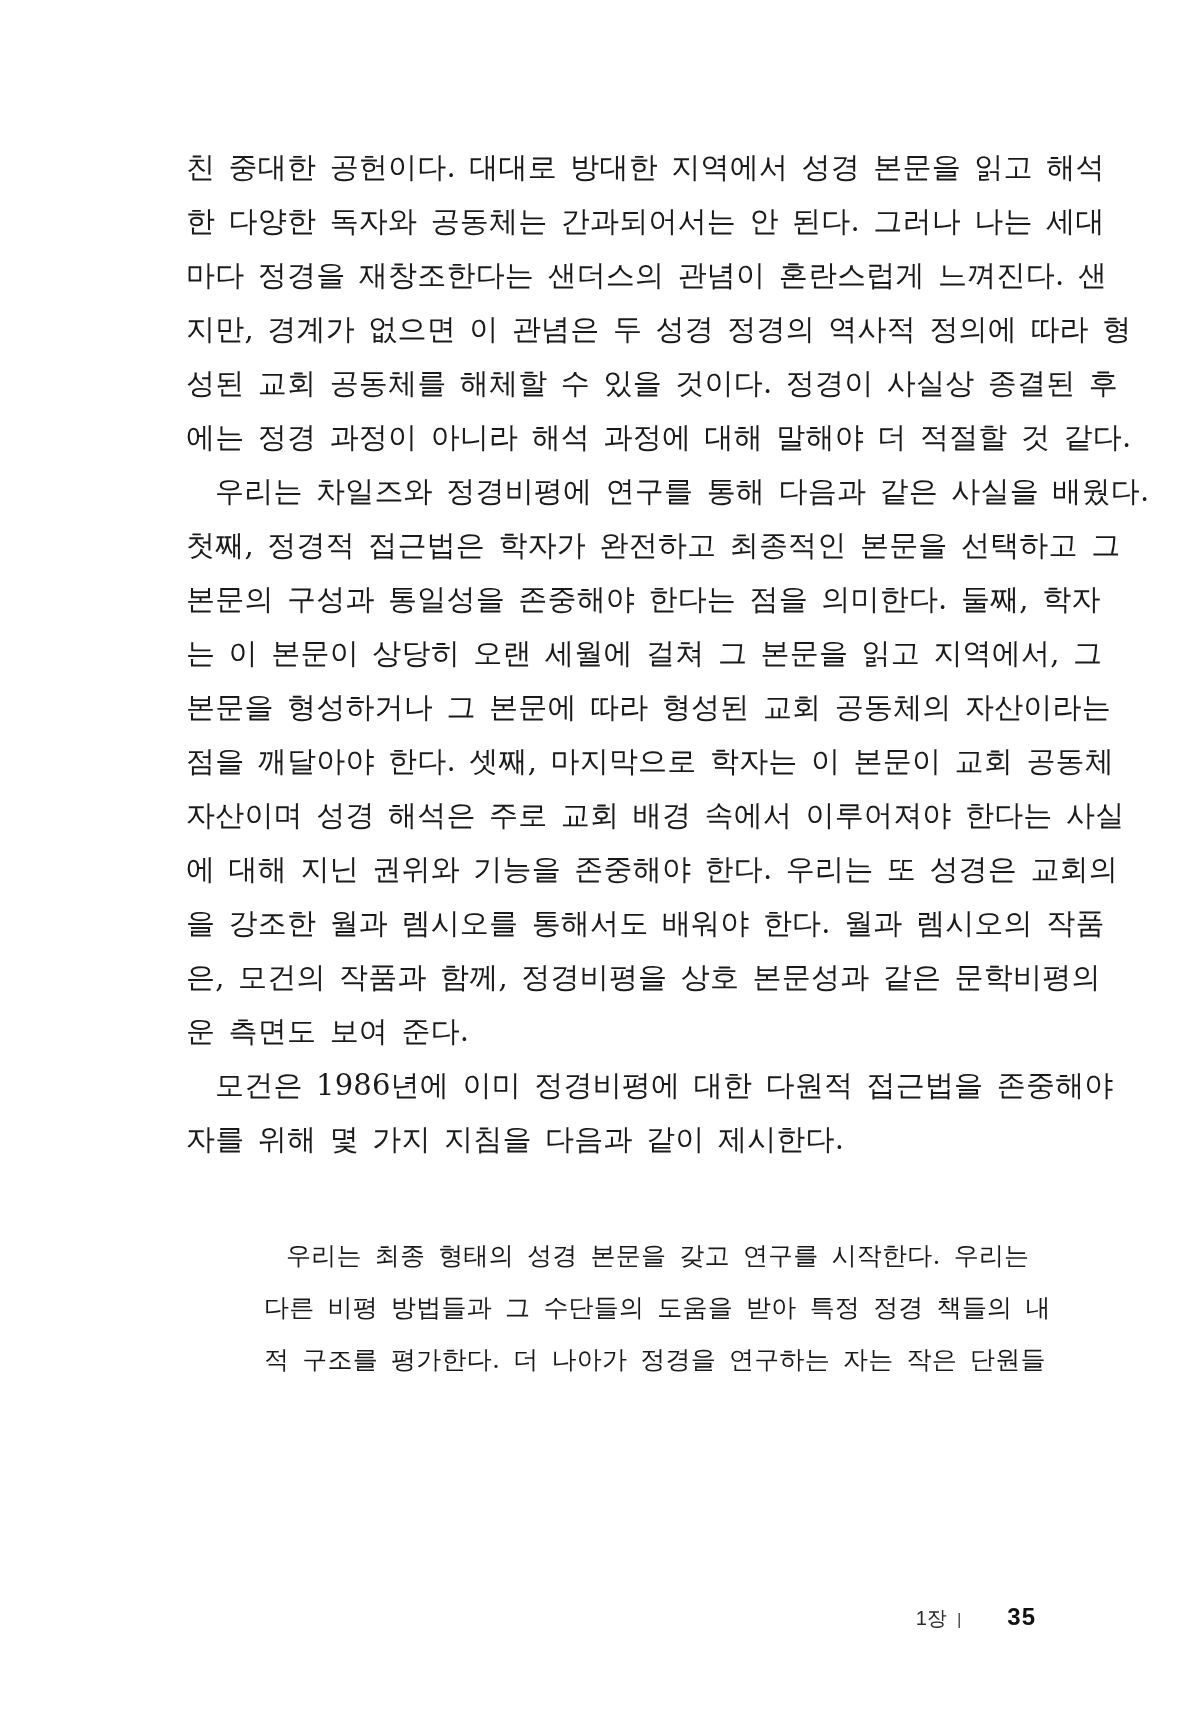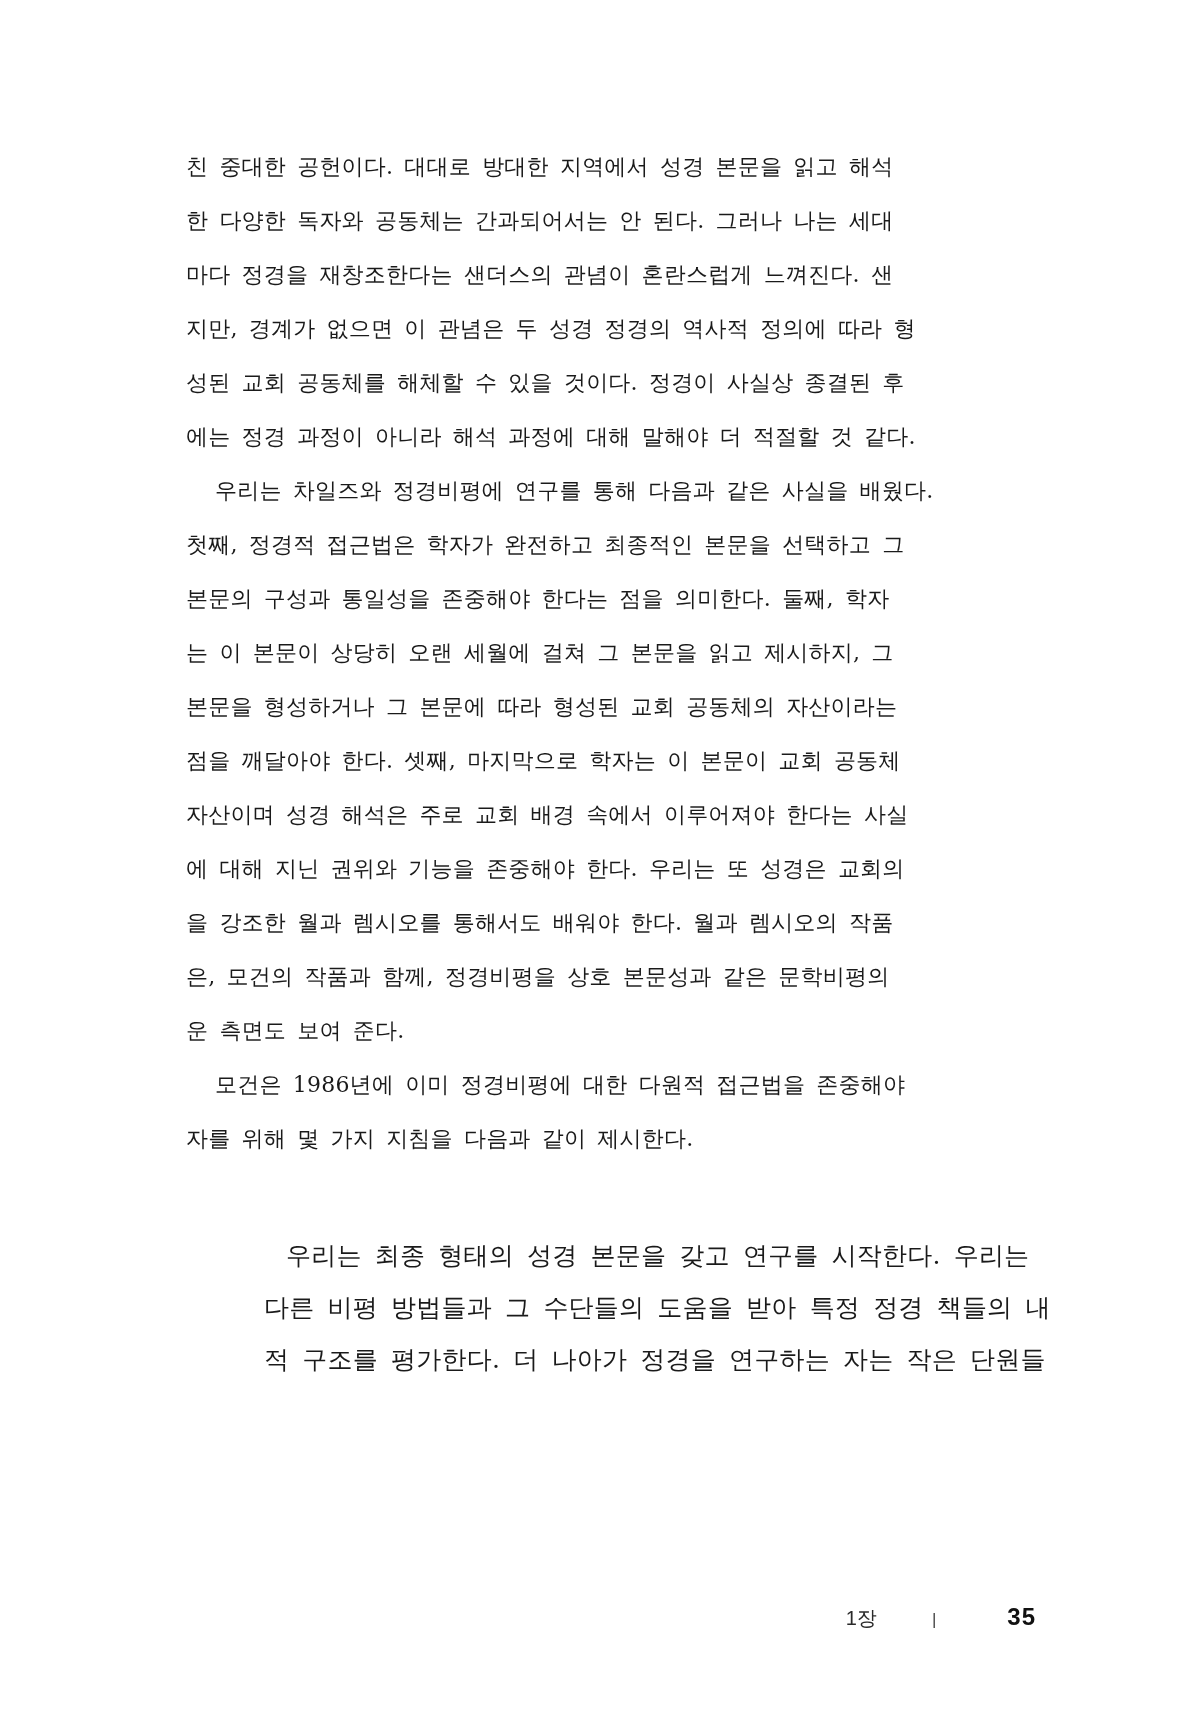--- a/index.html
+++ b/index.html
@@ -15,21 +15,21 @@
     margin: 0 auto;
   }
   .text-block {
     position: absolute;
     left: 186px;
     top: 140px;
     width: 852px;
   }
   .para { }
   .line {
-    font-size: 22px;
+    font-size: 29px;
     line-height: 54px;
     height: 54px;
     white-space: nowrap;
     letter-spacing: 0.2px;
     word-spacing: 4px;
   }
   .line.indent { text-indent: 29px; }
   .quote {
     margin-left: 78px;
     margin-top: 64px;
@@ -45,32 +45,31 @@
   .footer {
     position: absolute;
     top: 1603px;
     right: 146px;
     font-family: "Liberation Sans", "DejaVu Sans", sans-serif;
     font-size: 20px;
     color: #2a2a2a;
     display: flex;
     align-items: baseline;
     white-space: nowrap;
-    gap: 45px;
   }
   .footer .sep {
     margin: 0 10px;
     font-size: 17px;
     color: #444444;
   }
   .footer .page-num {
     font-weight: bold;
     font-size: 24px;
     color: #111111;
-    margin-left: 16px;
+    margin-left: 36px;
     letter-spacing: 1px;
   }
 </style>
 </head>
 <body>
 
 <div class="page">
 
   <div class="text-block">
 
@@ -80,21 +79,21 @@
       <div class="line">마다 정경을 재창조한다는 샌더스의 관념이 혼란스럽게 느껴진다. 샌</div>
       <div class="line">지만, 경계가 없으면 이 관념은 두 성경 정경의 역사적 정의에 따라 형</div>
       <div class="line">성된 교회 공동체를 해체할 수 있을 것이다. 정경이 사실상 종결된 후</div>
       <div class="line">에는 정경 과정이 아니라 해석 과정에 대해 말해야 더 적절할 것 같다.</div>
     </div>
 
     <div class="para">
       <div class="line indent">우리는 차일즈와 정경비평에 연구를 통해 다음과 같은 사실을 배웠다.</div>
       <div class="line">첫째, 정경적 접근법은 학자가 완전하고 최종적인 본문을 선택하고 그</div>
       <div class="line">본문의 구성과 통일성을 존중해야 한다는 점을 의미한다. 둘째, 학자</div>
-      <div class="line">는 이 본문이 상당히 오랜 세월에 걸쳐 그 본문을 읽고 제시하지, 그</div>
+      <div class="line">는 이 본문이 상당히 오랜 세월에 걸쳐 그 본문을 읽고 지역에서, 그</div>
       <div class="line">본문을 형성하거나 그 본문에 따라 형성된 교회 공동체의 자산이라는</div>
       <div class="line">점을 깨달아야 한다. 셋째, 마지막으로 학자는 이 본문이 교회 공동체</div>
       <div class="line">자산이며 성경 해석은 주로 교회 배경 속에서 이루어져야 한다는 사실</div>
       <div class="line">에 대해 지닌 권위와 기능을 존중해야 한다. 우리는 또 성경은 교회의</div>
       <div class="line">을 강조한 월과 렘시오를 통해서도 배워야 한다. 월과 렘시오의 작품</div>
       <div class="line">은, 모건의 작품과 함께, 정경비평을 상호 본문성과 같은 문학비평의</div>
       <div class="line">운 측면도 보여 준다.</div>
     </div>
 
     <div class="para">

